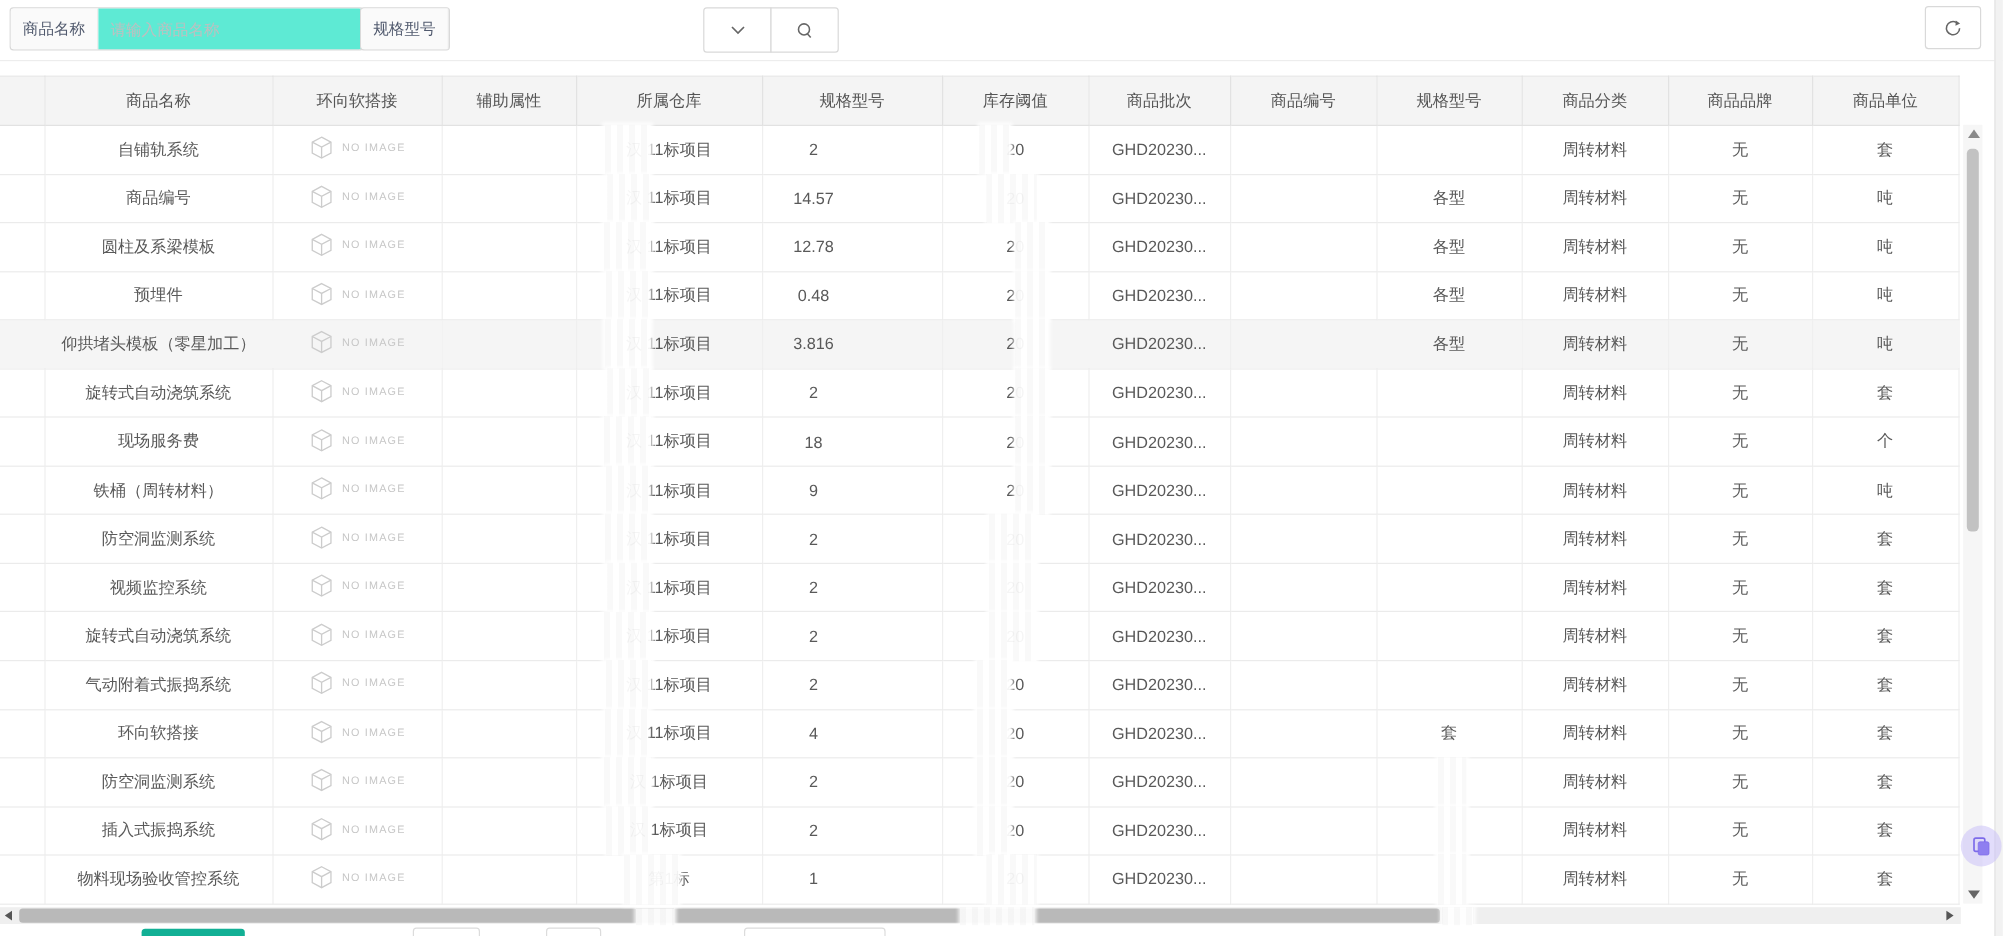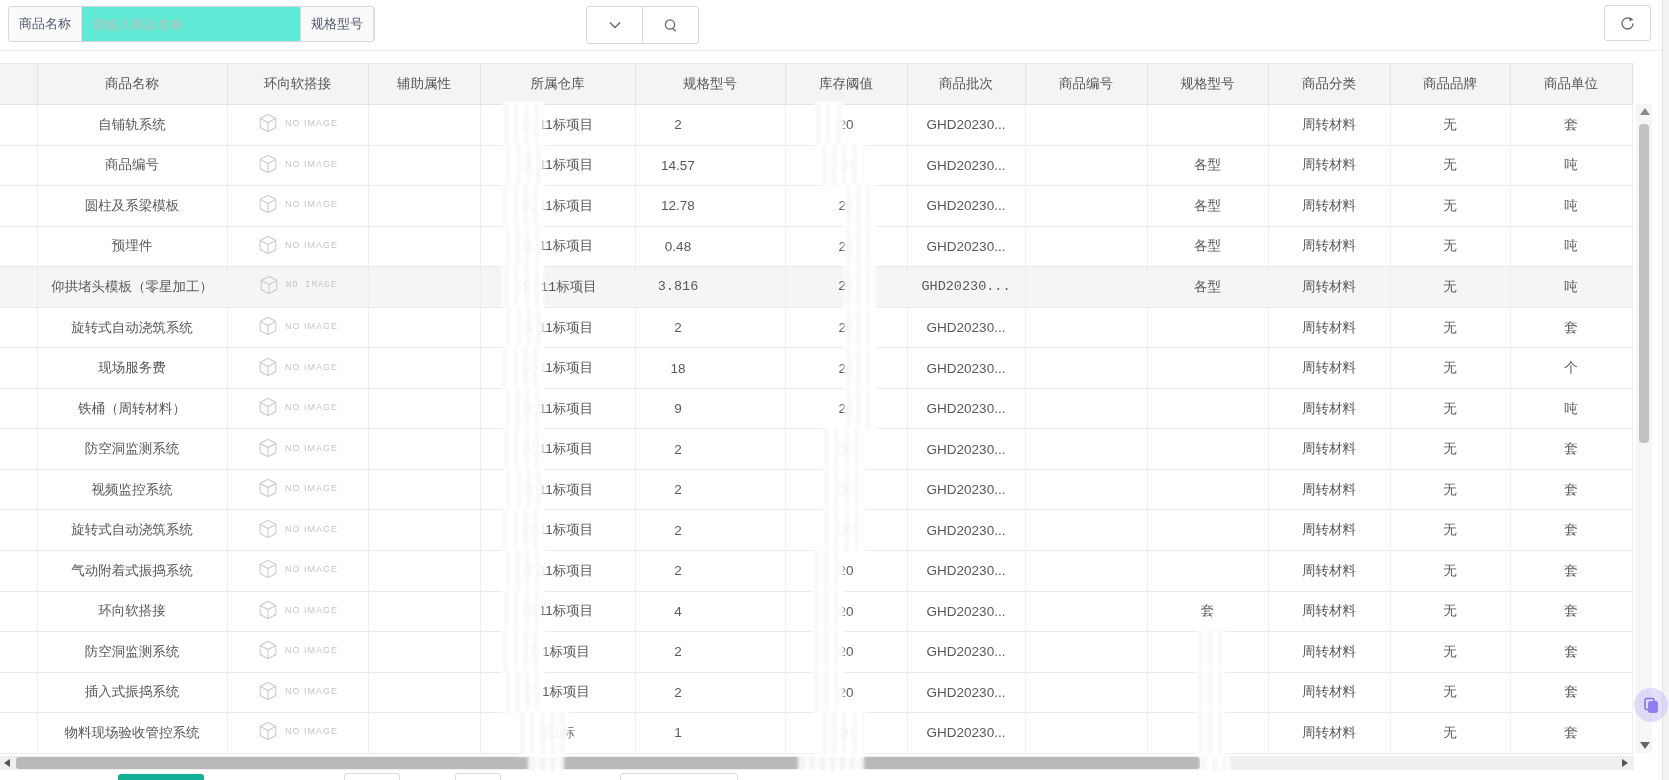--- a/index.html
+++ b/index.html
@@ -24,21 +24,21 @@
   .tb-btn:last-child{border-radius:0 3px 3px 0;margin-left:-1px;}
   .refresh-btn{position:absolute;left:1604px;top:5px;width:47px;height:36px;background:#fff;
     border:1px solid #d9d9d9;border-radius:3px;display:flex;align-items:center;justify-content:center;cursor:pointer;box-sizing:border-box;}
   
   .tbl{position:absolute;left:0;top:63px;width:1632px;border-collapse:collapse;table-layout:fixed;}
   .tbl th{height:41px;box-sizing:border-box;background:#f4f4f4;font-weight:400;font-size:13.5px;color:#555;
     border-top:1px solid #e7e7e7;border-bottom:1px solid #e2e2e2;border-right:1px solid #e2e2e2;
     text-align:center;padding:0;white-space:nowrap;overflow:hidden;}
   .tbl td{height:40.56px;box-sizing:border-box;font-size:13.5px;color:#595959;text-align:center;
     border-bottom:1px solid #ebebeb;border-right:1px solid #efefef;padding:0;white-space:nowrap;overflow:hidden;background:#fff;}
-  .tbl tr.hl td{background:#f5f5f5;font-family:Liberation Mono, monospace;}
+  .tbl tr.hl td{background:#f5f5f5;}
   .tbl td.stock{padding-right:64px;}
   .noimg{display:inline-flex;align-items:center;gap:6px;}
   .noimg svg{display:block;}
   .noimg span{font-size:9px;color:#c6c6c6;letter-spacing:1px;text-align:center;}
   
   .vsb{position:absolute;left:1636px;top:104px;width:16px;height:649px;background:#f6f6f6;}
   .vsb .thumb{position:absolute;left:3px;top:20px;width:10px;height:319px;background:#c2c2c2;border-radius:4px;cursor:pointer;}
   .sb-arrow{position:absolute;width:0;height:0;cursor:pointer;}
   .vsb .up{left:4px;top:4px;border-left:5px solid transparent;border-right:5px solid transparent;border-bottom:7px solid #8a8a8a;}
   .vsb .down{left:4px;top:638px;border-left:5px solid transparent;border-right:5px solid transparent;border-top:7px solid #666;}

